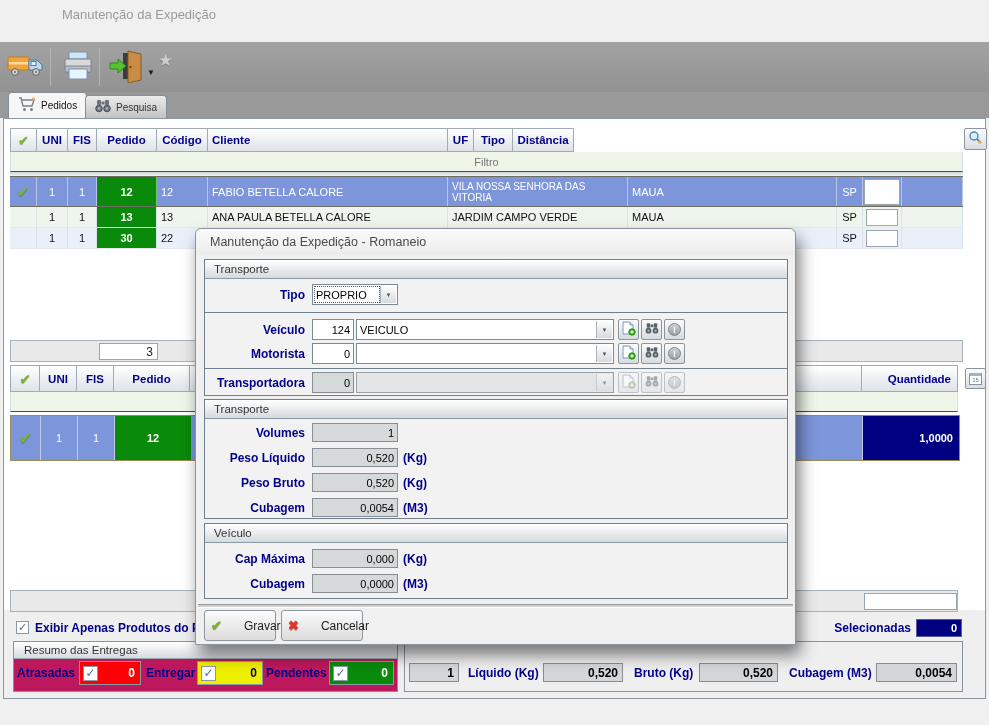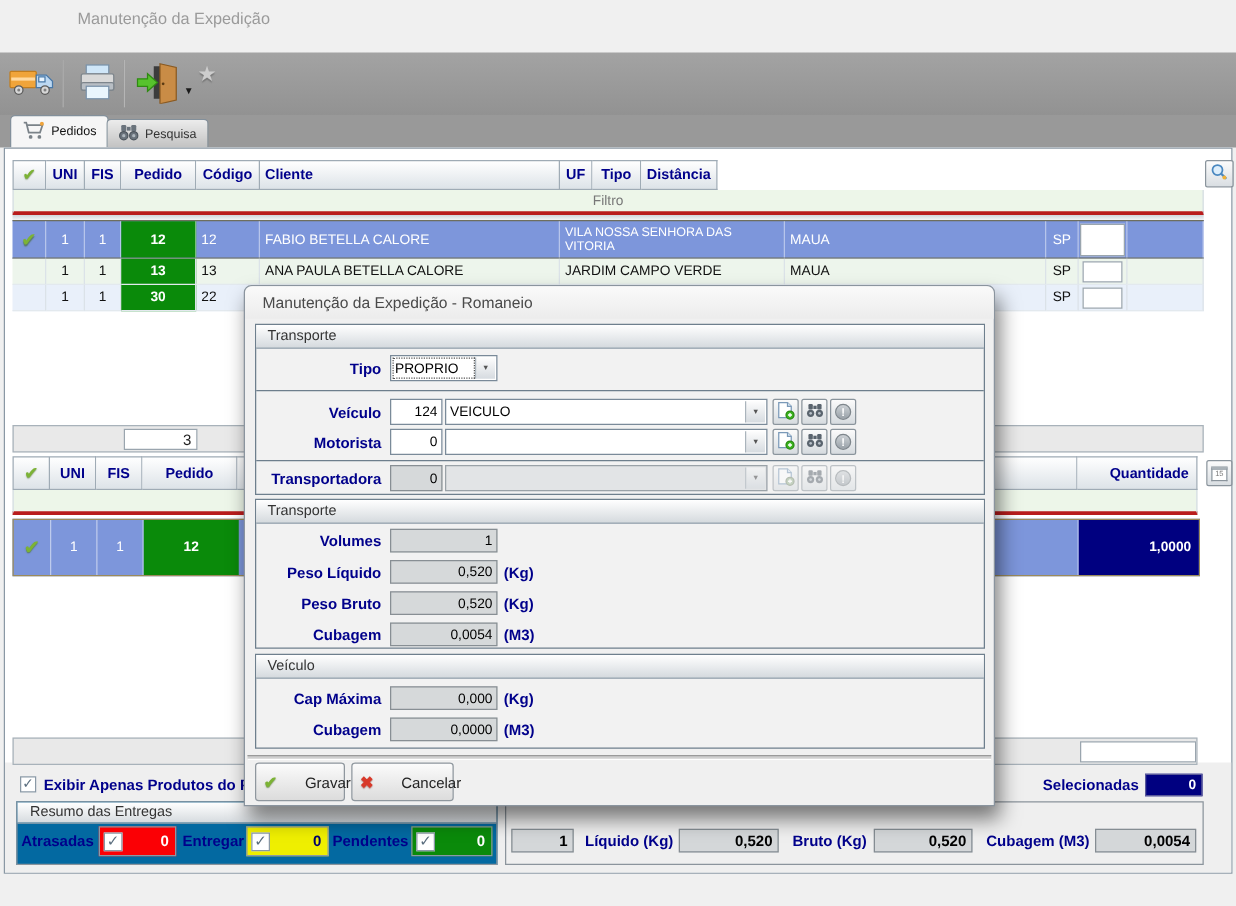--- a/index.html
+++ b/index.html
@@ -21,21 +21,21 @@
   .tab.inactive{height:23px;top:95px;background:linear-gradient(#ececec,#c2c2c2);color:#333;}
   
   .mainpanel{left:3px;top:118px;width:983px;height:581px;background:#ffffff;border:1px solid #8a98a4;}
   .bottomzone{left:4px;top:610px;width:981px;height:88px;background:#efefef;}
   
   .trow{display:flex;position:absolute;left:10px;box-sizing:border-box;}
   .c{height:100%;box-sizing:border-box;display:flex;align-items:center;justify-content:center;overflow:hidden;}
   .hrow .c{background:linear-gradient(#ffffff,#dde3e8);border-right:1px solid #9fabb5;border-top:1px solid #9fabb5;border-bottom:1px solid #9fabb5;
            color:#00008b;font-weight:bold;font-size:11.5px;}
   .hrow .c:first-child{border-left:1px solid #9fabb5;}
-  .filterrow{background:#edf6e9;border-bottom:3px solid #b91c1c;border-left:1px solid #d5dde3;border-right:1px solid #d5dde3;
+  .filterrow{background:#edf6e9;border-bottom:1px solid #b91c1c;border-left:1px solid #d5dde3;border-right:1px solid #d5dde3;
              color:#777;font-size:11px;display:flex;align-items:center;justify-content:center;}
   .w-chk{width:27px}.w-uni{width:31px}.w-fis{width:29px}.w-ped{width:60px}.w-cod{width:51px}
   .w-cli{width:240px}.w-bai{width:180px}.w-cid{width:209px}.w-uf{width:26px}.w-tip{width:39px}.w-dis{width:61px}
   .w2-chk{width:30px}.w2-uni{width:37px}.w2-fis{width:37px}.w2-ped{width:76px}.w2-fill{width:600px}.w2-mid{width:72px}.w2-qty{width:96px}
   .selrow{background:#7d96db;color:#fff;border-top:1px solid #6e6e5e;border-bottom:1px solid #6e6e5e;font-size:11px;}
   .selrow .c{border-right:1px solid rgba(255,255,255,.45);}
   .datarow{font-size:11px;color:#111;}
   .datarow .c{border-right:1px solid #dbe2e8;border-bottom:1px solid #e3e9ee;}
   .bg-a{background:#edf5ec;}
   .bg-b{background:#e9f0fa;}
@@ -54,21 +54,21 @@
             display:flex;align-items:center;justify-content:flex-end;padding:0 4px;box-sizing:border-box;}
   .side-btn{background:linear-gradient(#fcfcfc,#d9dee2);border:1px solid #8a949c;border-radius:2px;
             display:flex;align-items:center;justify-content:center;cursor:pointer;padding:0;}
   
   .cb{width:13px;height:13px;background:#fff;border:1px solid #8a99a6;color:#5a6d7e;font-size:11px;line-height:11px;
       text-align:center;box-sizing:border-box;cursor:pointer;}
   .cb::after{content:"✓";}
   .nlabel{color:#00008b;font-weight:bold;font-size:12px;white-space:nowrap;}
   .navyfield{background:#000080;border:1px solid #5a5a9a;color:#fff;font-weight:bold;font-size:11px;
              display:flex;align-items:center;justify-content:flex-end;padding:0 4px;}
-  .groupbox{border:1px solid #8b949c;background:#0369a1;}
+  .groupbox{border:1px solid #8b949c;background:#be185d;}
   .groupcap{height:16px;background:linear-gradient(#ffffff,#d6dbdf);border-bottom:1px solid #9aa5ae;
             display:flex;align-items:center;padding-left:10px;font-size:11.5px;color:#333;}
   .statfield{position:absolute;height:24px;border:1px solid #8a99a6;display:flex;align-items:center;box-sizing:border-box;}
   .statfield .cbin{width:15px;height:15px;margin-left:3px;background:#fff;border:1px solid #8a99a6;color:#5a6d7e;
                    font-size:12px;line-height:13px;text-align:center;box-sizing:border-box;}
   .statfield .cbin::after{content:"✓";}
   .statfield .val{flex:1;text-align:right;padding-right:5px;font-weight:bold;font-size:12px;}
   .f-red{background:#fb0005;}.f-red .val{color:#fff;}
   .f-yel{background:#efef00;}.f-yel .val{color:#00006a;}
   .f-grn{background:#0a8a0a;}.f-grn .val{color:#fff;}

